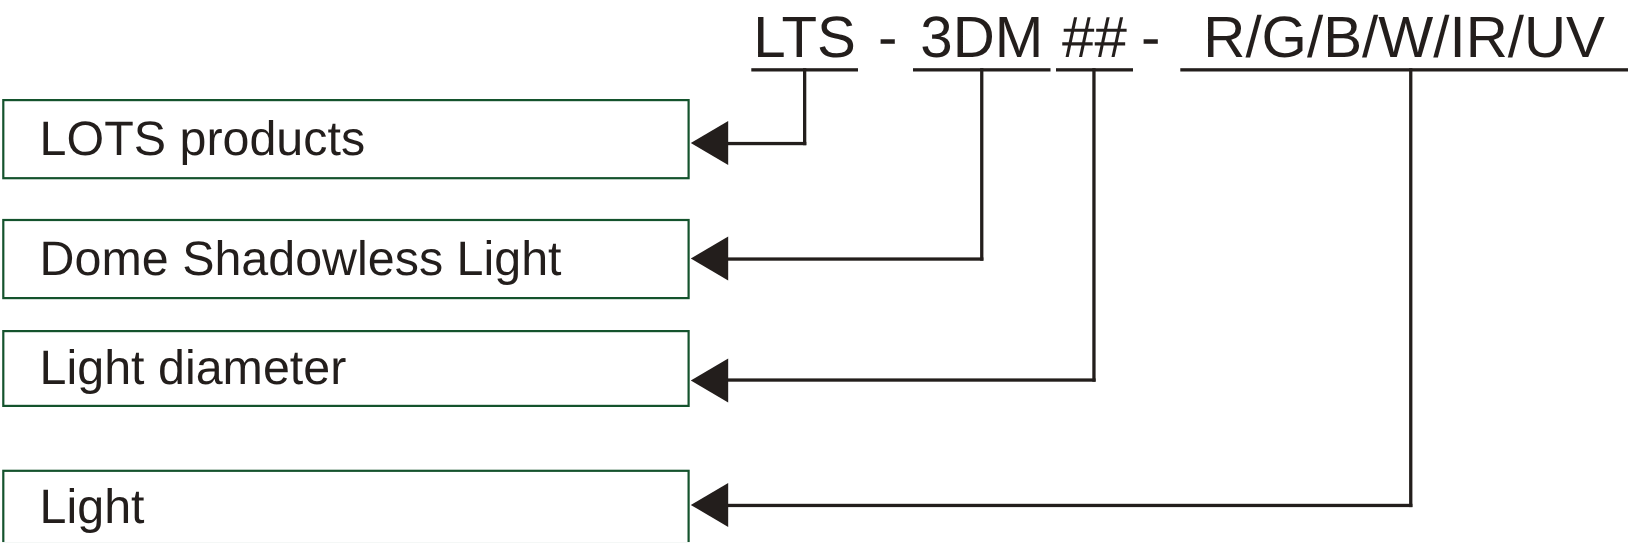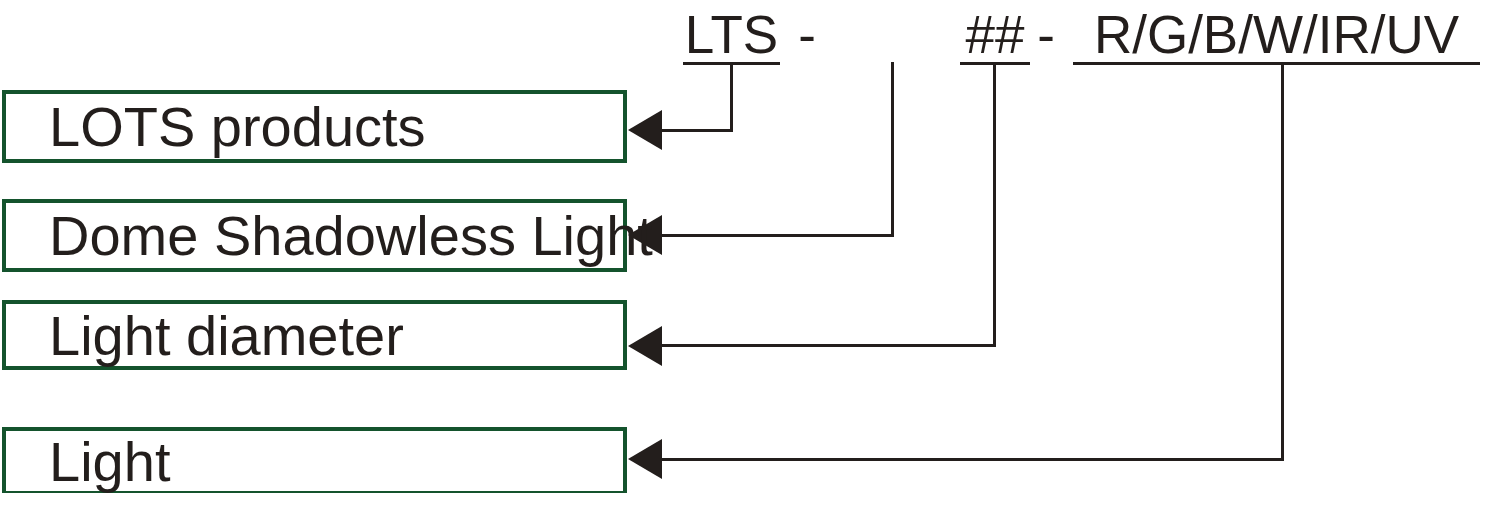--- a/index.html
+++ b/index.html
@@ -30,37 +30,38 @@
   .arrowhead{
     position:absolute;width:0;height:0;
     border-top:20px solid transparent;
     border-bottom:20px solid transparent;
     border-right:34px solid #231e1c;
   }
   
   .box{
     position:absolute;left:2px;width:625px;
     box-sizing:border-box;
-    border:4px solid #14532d;
+    border:2px solid #14532d;
     background:#ffffff;
     display:flex;align-items:center;
-    padding-left:43px;
-    font-size:56px;
+    padding-left:32px;
+    font-size:44px;
   }
   .box-label{white-space:nowrap;}
 </style>
 </head>
 <body>
 
 <div class="diagram">
 
   <span class="pn-seg" style="left:683px;width:97px">LTS</span>
 
   <span class="pn-dash" style="left:791px;width:32px">-</span>
 
+  <span class="pn-seg" style="left:830px;width:125px">3DM</span>
 
   <span class="pn-seg" style="left:960px;width:70px">##</span>
 
   <span class="pn-dash" style="left:1030px;width:32px">-</span>
 
   <span class="pn-seg" style="left:1073px;width:407px">R/G/B/W/IR/UV</span>
 
   <div class="vline" style="left:730px;top:62px;height:70px"></div>
   <div class="hline" style="left:660px;top:129px;width:73px"></div>
   <div class="arrowhead" style="left:628px;top:110px"></div>

